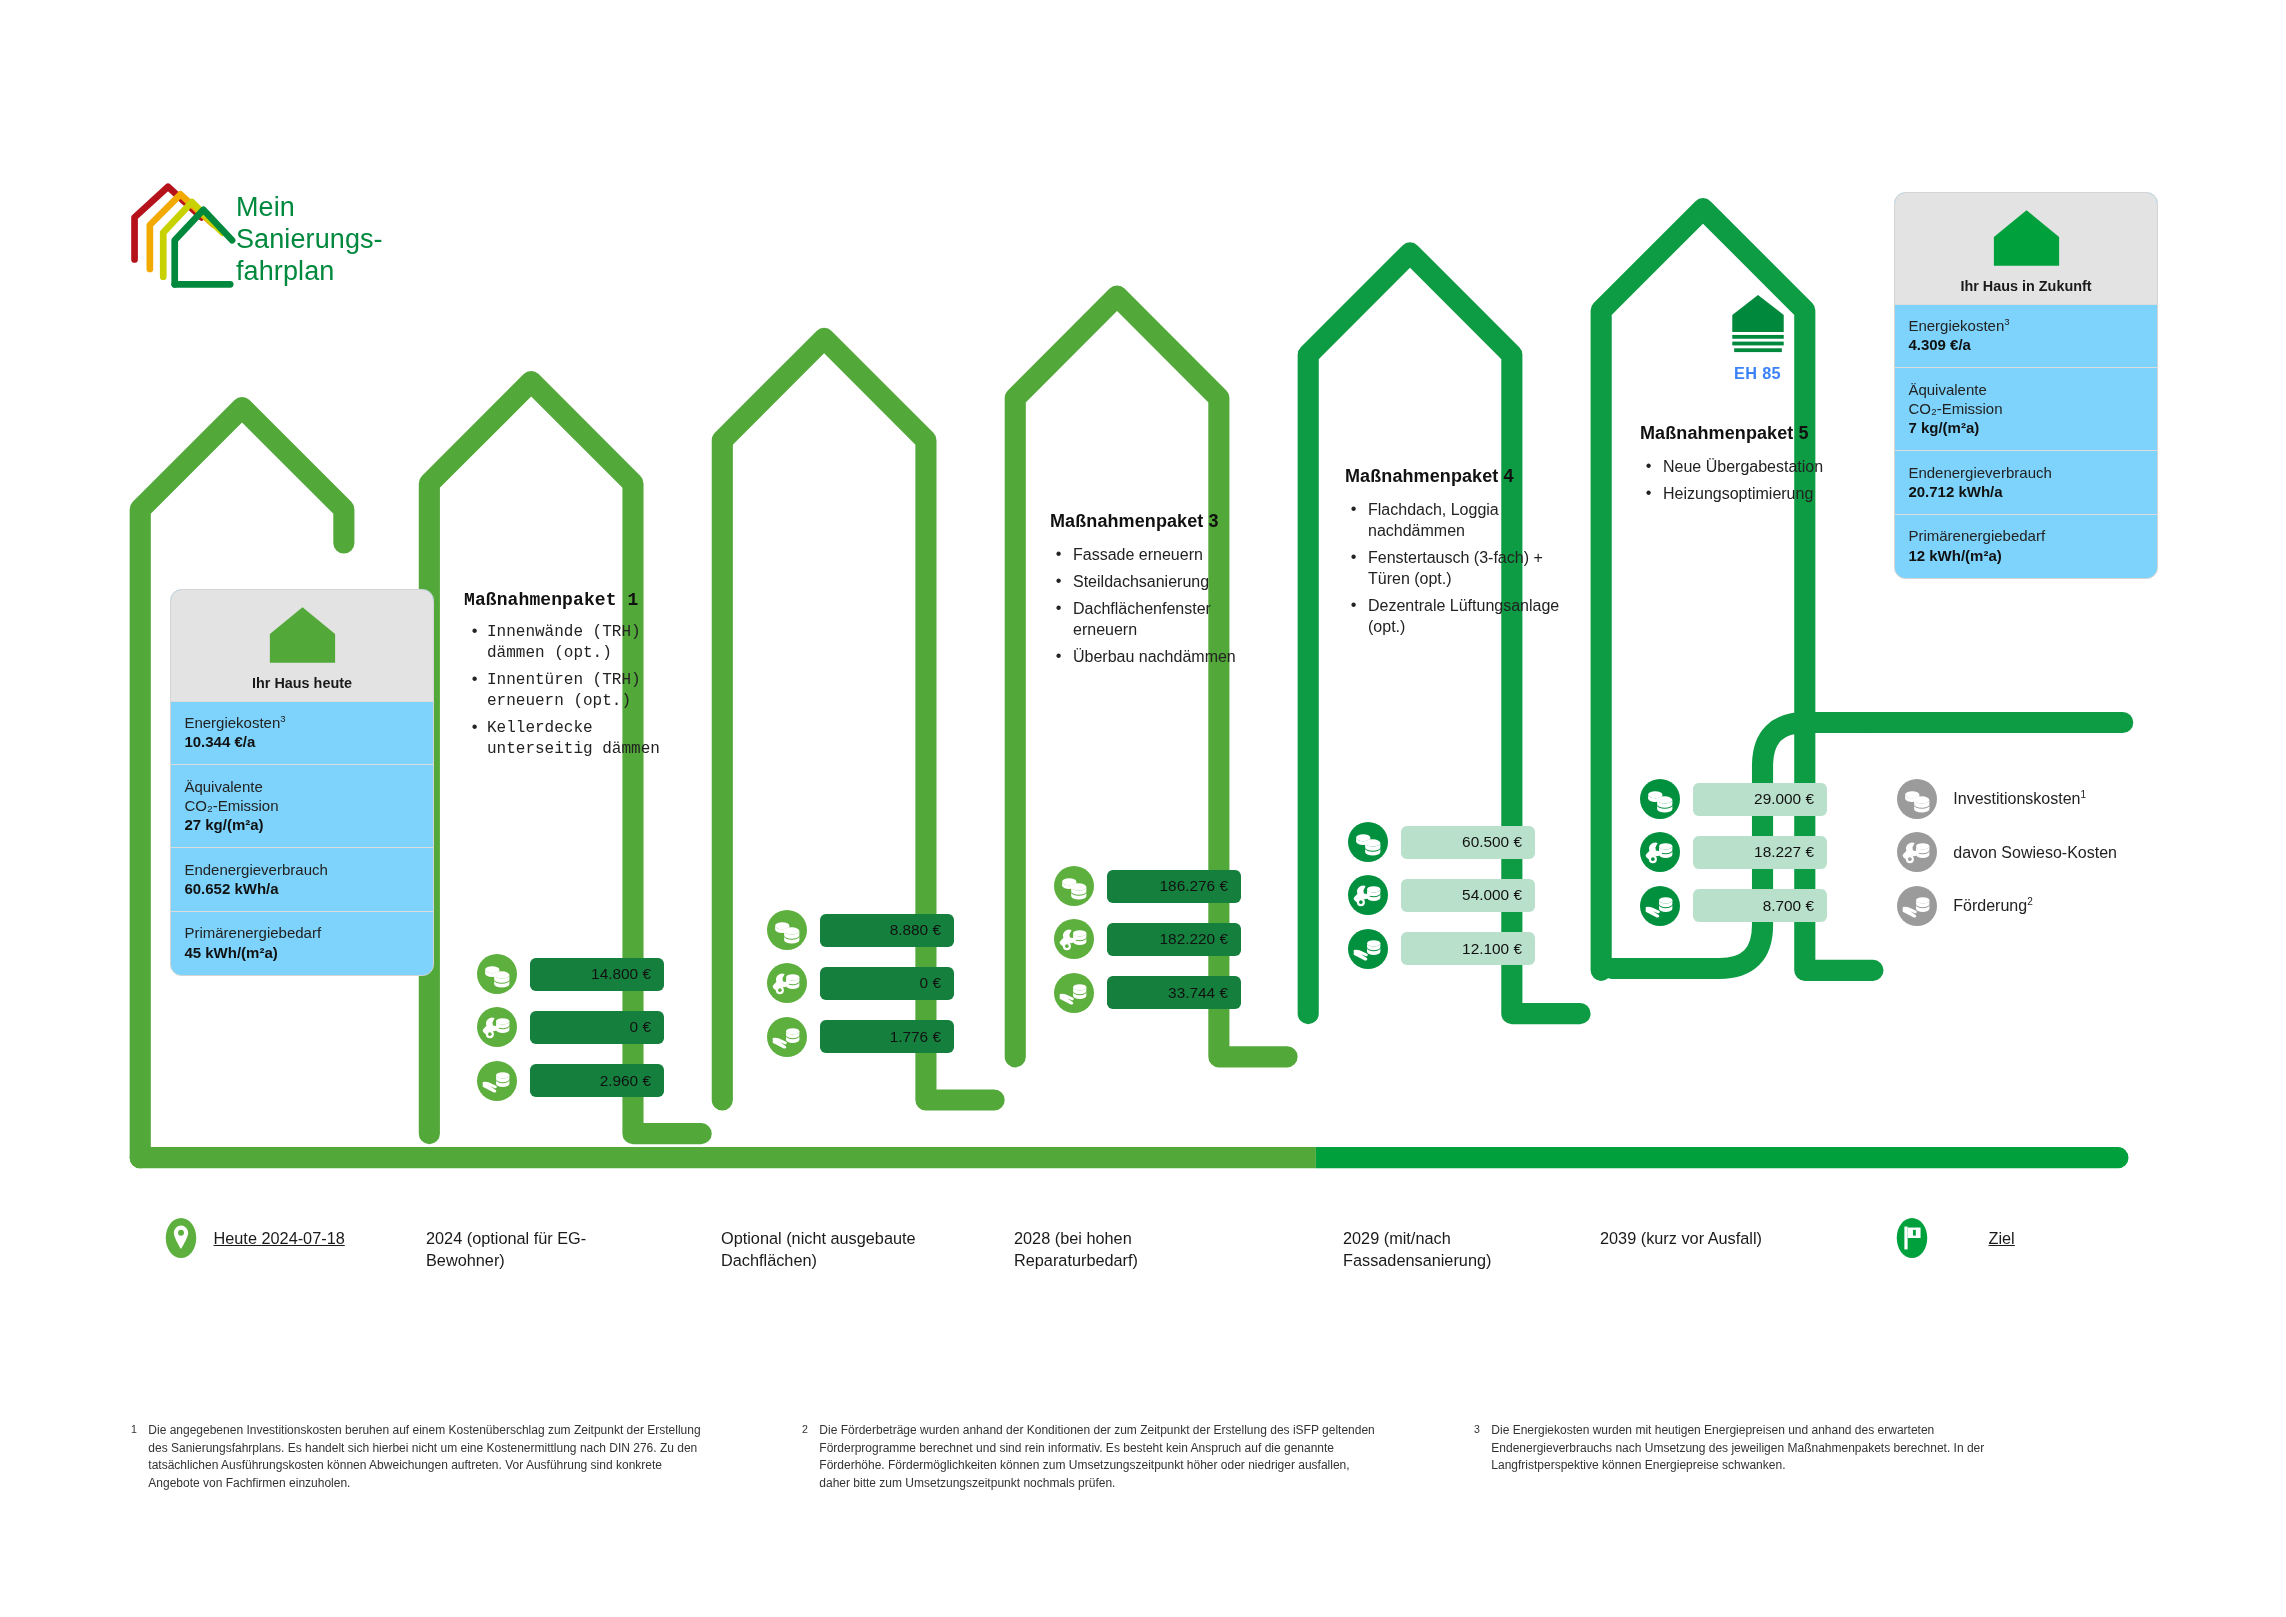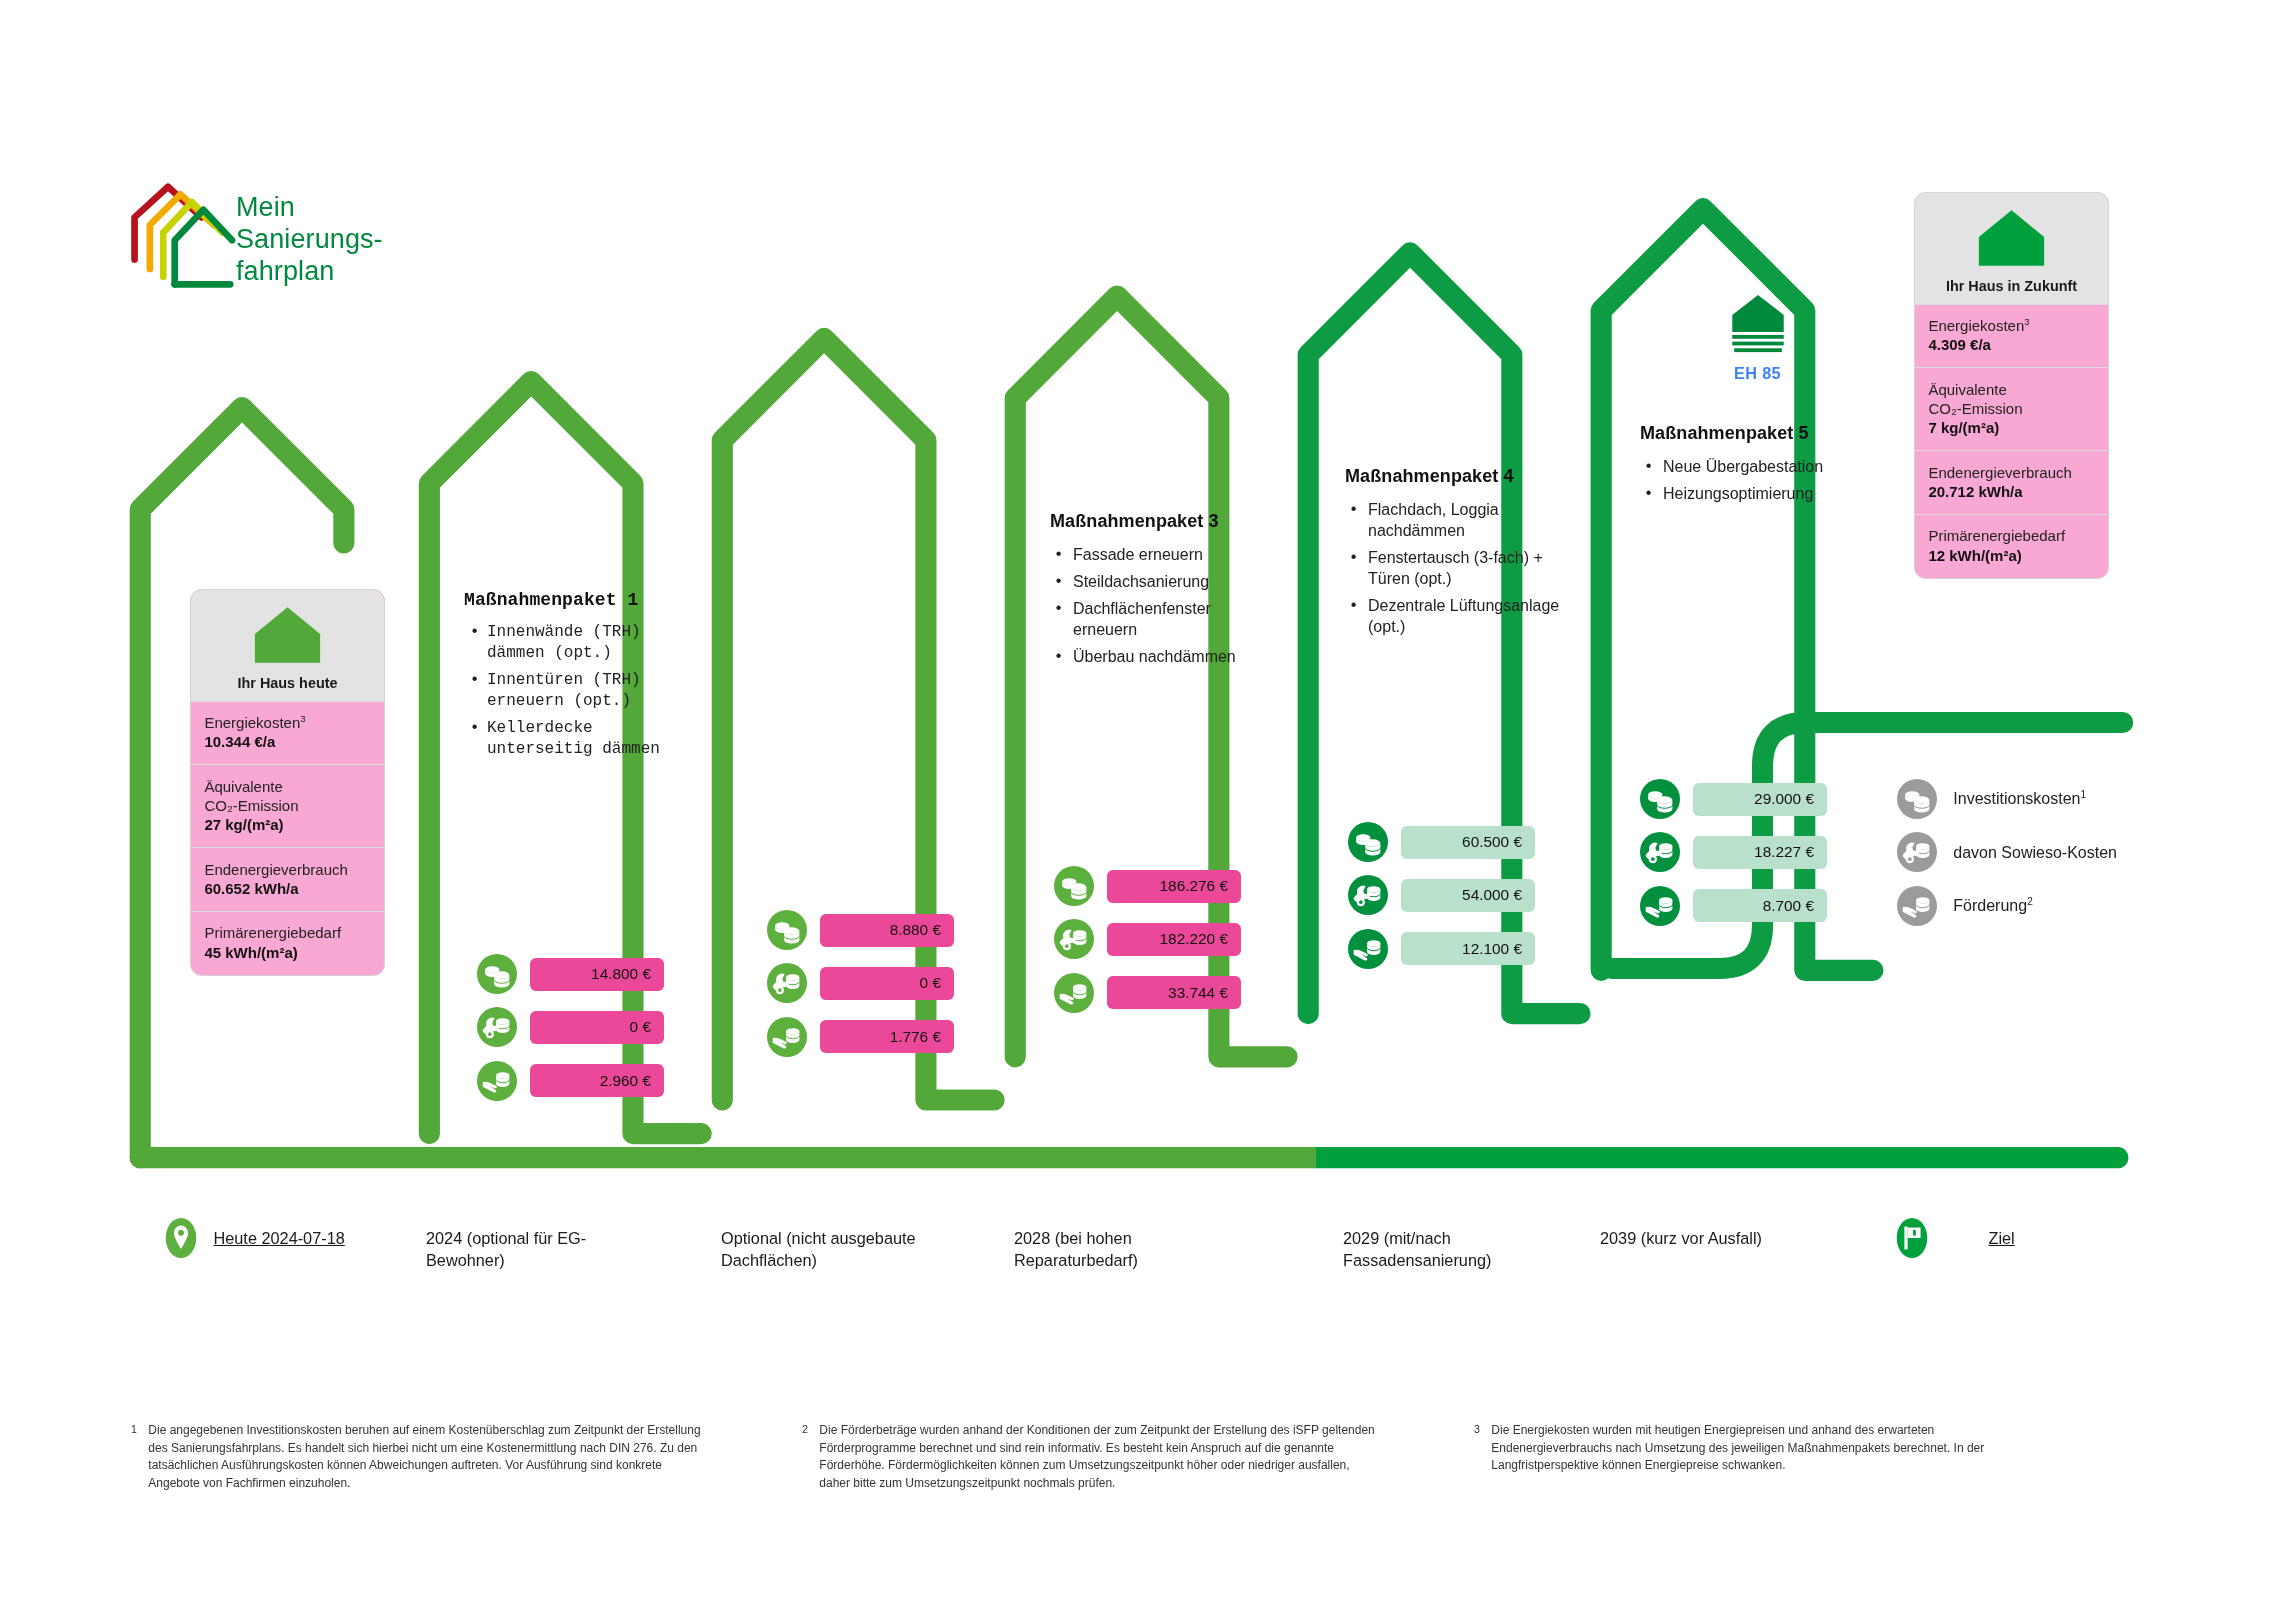--- a/index.html
+++ b/index.html
@@ -20,26 +20,25 @@
     position: absolute; left: 113px; top: 9.6px;
     font-size: 27px; line-height: 1.20; font-weight: 400;
     color: #00893D; letter-spacing: 0.1px; white-space: pre;
   }
 
   
   #roadmap { position: absolute; left: 0; top: 0; width: 2286px; height: 1618px; pointer-events: none; }
 
   
   .status-card {
-    position: absolute; width: 195px;
-    background: #f9a8d4;
+    position: absolute; width: 264px;
+    background: #7dd3fc;
     border: 1px solid #d4d4d4;
     border-radius: 11.5px;
     overflow: hidden;
-    margin-left: 20px;
   }
   .status-head {
     background: #e3e3e3; padding: 15.4px 9.6px 9.6px;
     text-align: center;
   }
   .status-head .house { display: block; margin: 0 auto 9.6px; }
   .status-head .htitle { font-size: 14.4px; font-weight: bold; color: #1a1a1a; }
   .status-row { padding: 11.5px 13.4px 12.5px; border-top: 1px solid #dcdcdc; }
   .status-row:first-of-type { border-top: none; }
   .status-row .lbl { font-size: 15px; line-height: 1.28; color: #222; }
@@ -66,21 +65,21 @@
   #pkg4 { left: 1345px; top: 466px; width: 231px; }
   #pkg5 { left: 1640px; top: 423px; width: 231px; }
 
   
   .costs { position: absolute; }
   .cost-row { display: flex; align-items: center; margin-bottom: 13.4px; }
   .cost-row:last-child { margin-bottom: 0; }
   .cost-icon { width: 40px; height: 40px; flex: 0 0 40px; margin-right: 12.5px; }
   .cost-pill {
     width: 134px; height: 33px; border-radius: 5.8px;
-    background: #ec4899; display: flex; align-items: center;
+    background: #15803d; display: flex; align-items: center;
     justify-content: flex-end; padding-right: 12.5px;
     font-size: 15.4px; color: #111;
   }
   .costs.dark .cost-pill { background: #b9e0cb; }
   #costs1 { left: 477px; top: 954px; }
   #costs2 { left: 767px; top: 910px; }
   #costs3 { left: 1054px; top: 866px; }
   #costs4 { left: 1348px; top: 822px; }
   #costs5 { left: 1640px; top: 779px; }
 

